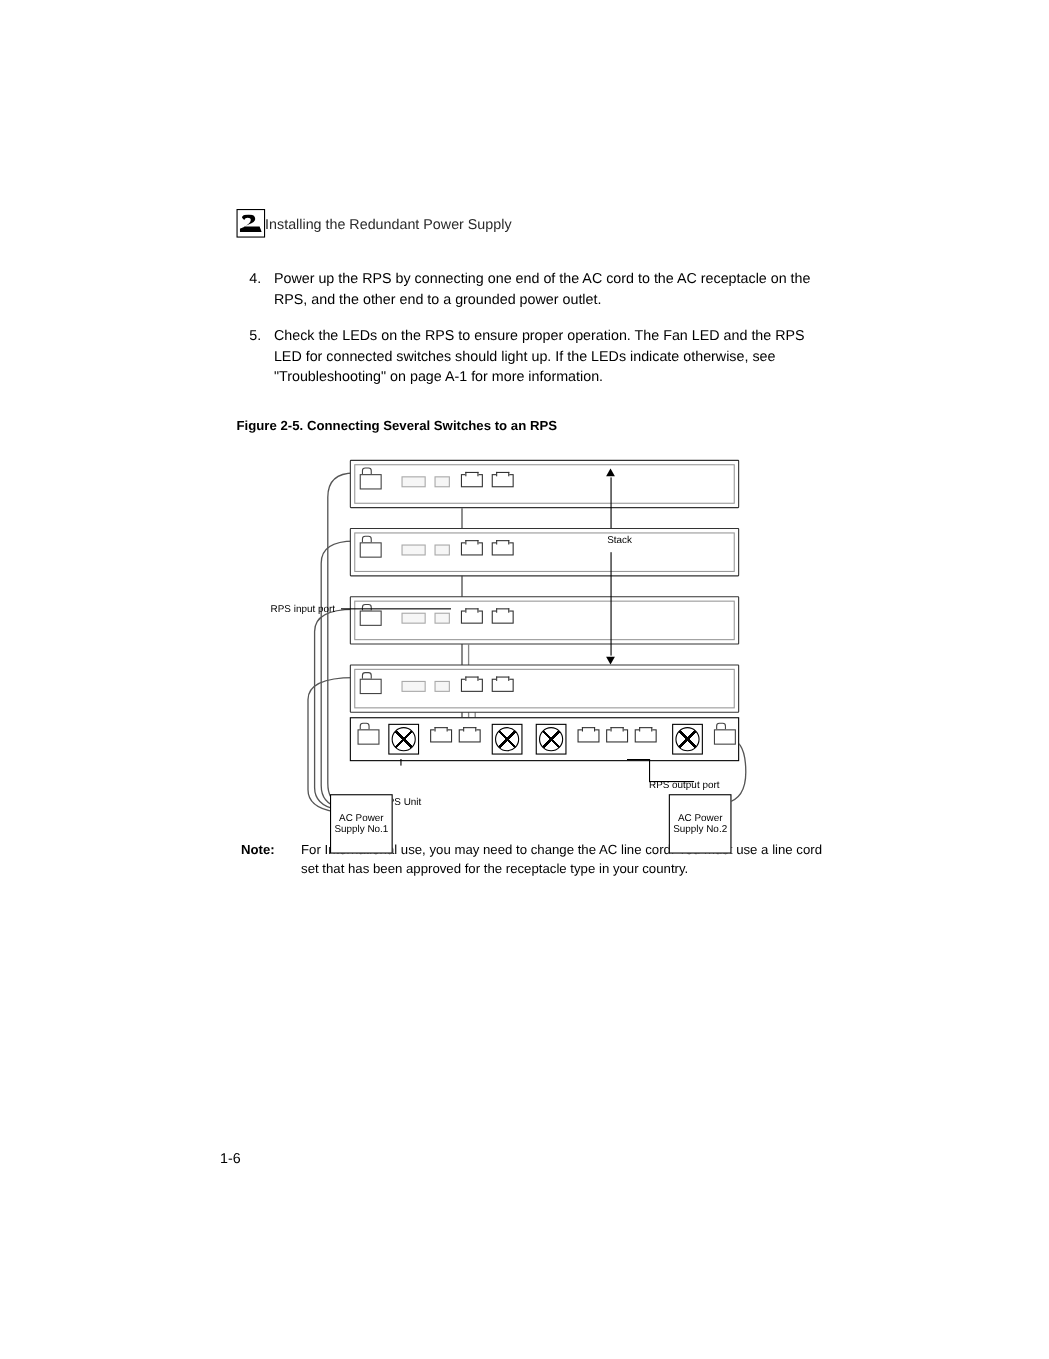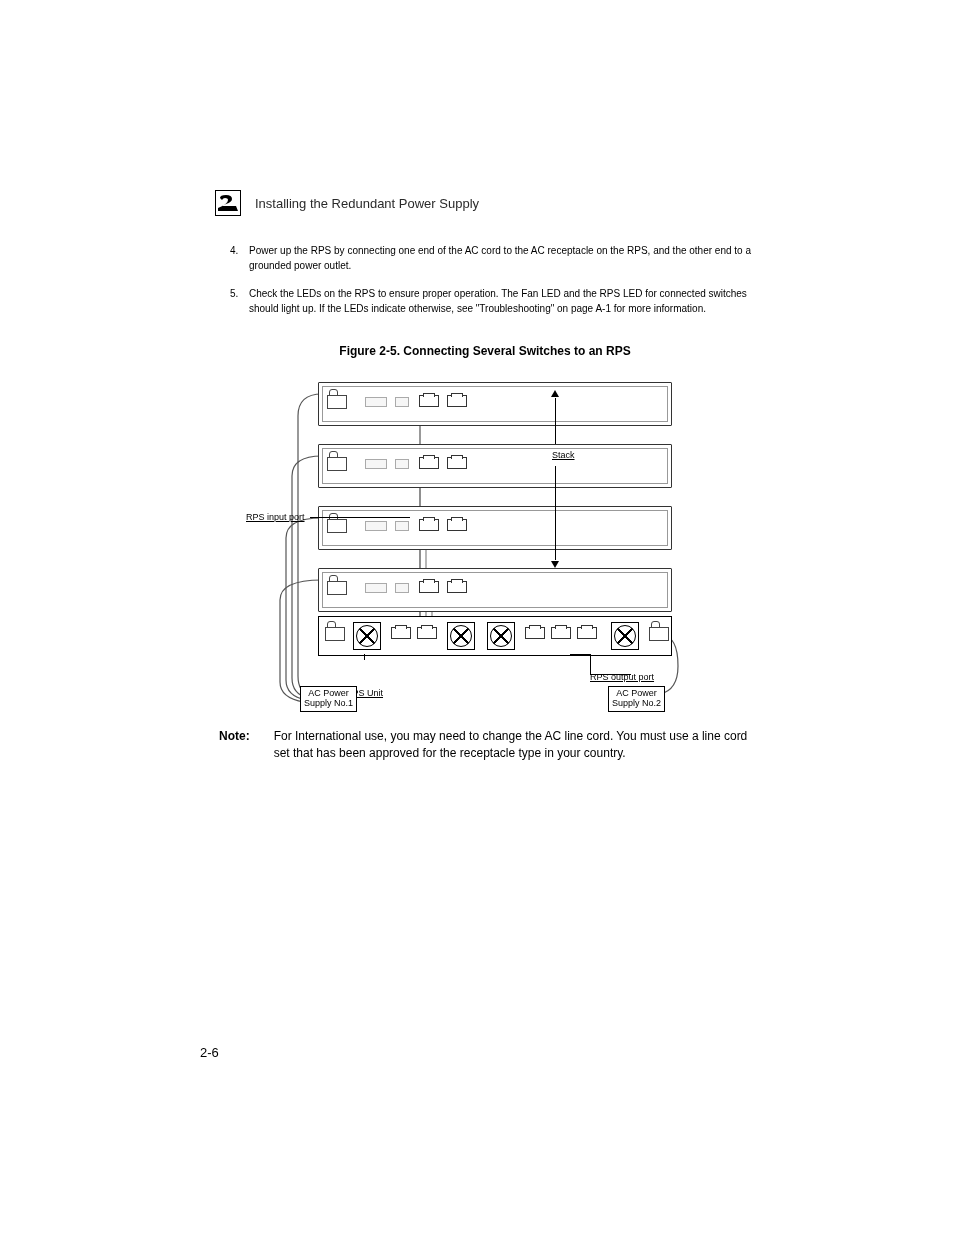--- a/index.html
+++ b/index.html
@@ -14,46 +14,45 @@
   }
   .page {
     position: absolute;
     left: 215px;
     top: 190px;
     width: 540px;
   }
   .header-row {
     display: flex;
     align-items: center;
-    gap: 14px;
     margin-bottom: 28px;
   }
   .chapter-badge {
     width: 24px;
     height: 24px;
     border: 1.5px solid #000;
     display: flex;
     align-items: center;
     justify-content: center;
     position: relative;
   }
   .chapter-badge svg { display: block; }
   .section-title {
     font-size: 13px;
     color: #2a2a2a;
   }
   ol.steps {
     margin: 0 0 28px 0;
     padding-left: 26px;
-    font-size: 10px;
+    font-size: 13px;
     line-height: 1.45;
   }
   ol.steps li { margin-bottom: 14px; padding-left: 8px; }
   .figure-caption {
-    text-align: center;
+    text-align: left;
     font-size: 12px;
     font-weight: bold;
     margin: 14px 0 18px 0;
   }
   .figure-area {
     position: relative;
     width: 445px;
     height: 340px;
     margin-left: 45px;
     margin-bottom: 12px;
@@ -113,30 +112,29 @@
   .plug .body{
     position:absolute; left:0; top:2px; width:18px; height:12px;
     border:0.7px solid #444; background:#fff;
   }
   .label-box {
     position:absolute;
     border:0.7px solid #000;
     background:#fff;
     font-size:9px;
     line-height:1.1;
-    padding:2px 3px;
+    padding:16px 3px;
     text-align:center;
     white-space:nowrap;
   }
   .tiny-label {
     position:absolute;
     font-size:9px;
     color:#000;
     white-space:nowrap;
-    text-decoration:underline;
   }
   .cable { position:absolute; background:none; }
   .arrow-up, .arrow-down {
     position:absolute; width:0; height:0;
     border-left:4px solid transparent;
     border-right:4px solid transparent;
   }
   .arrow-up { border-bottom:7px solid #000; }
   .arrow-down { border-top:7px solid #000; }
   .note-row {
@@ -287,13 +285,13 @@
 
   </div>
 
   <div class="note-row">
     <span class="note-label">Note:</span>
     <span>For International use, you may need to change the AC line cord. You must use a line cord set that has been approved for the receptacle type in your country.</span>
   </div>
 
 </div>
 
-<div class="page-number">2-6</div>
+<div class="page-number">1-6</div>
 
 </body></html>

